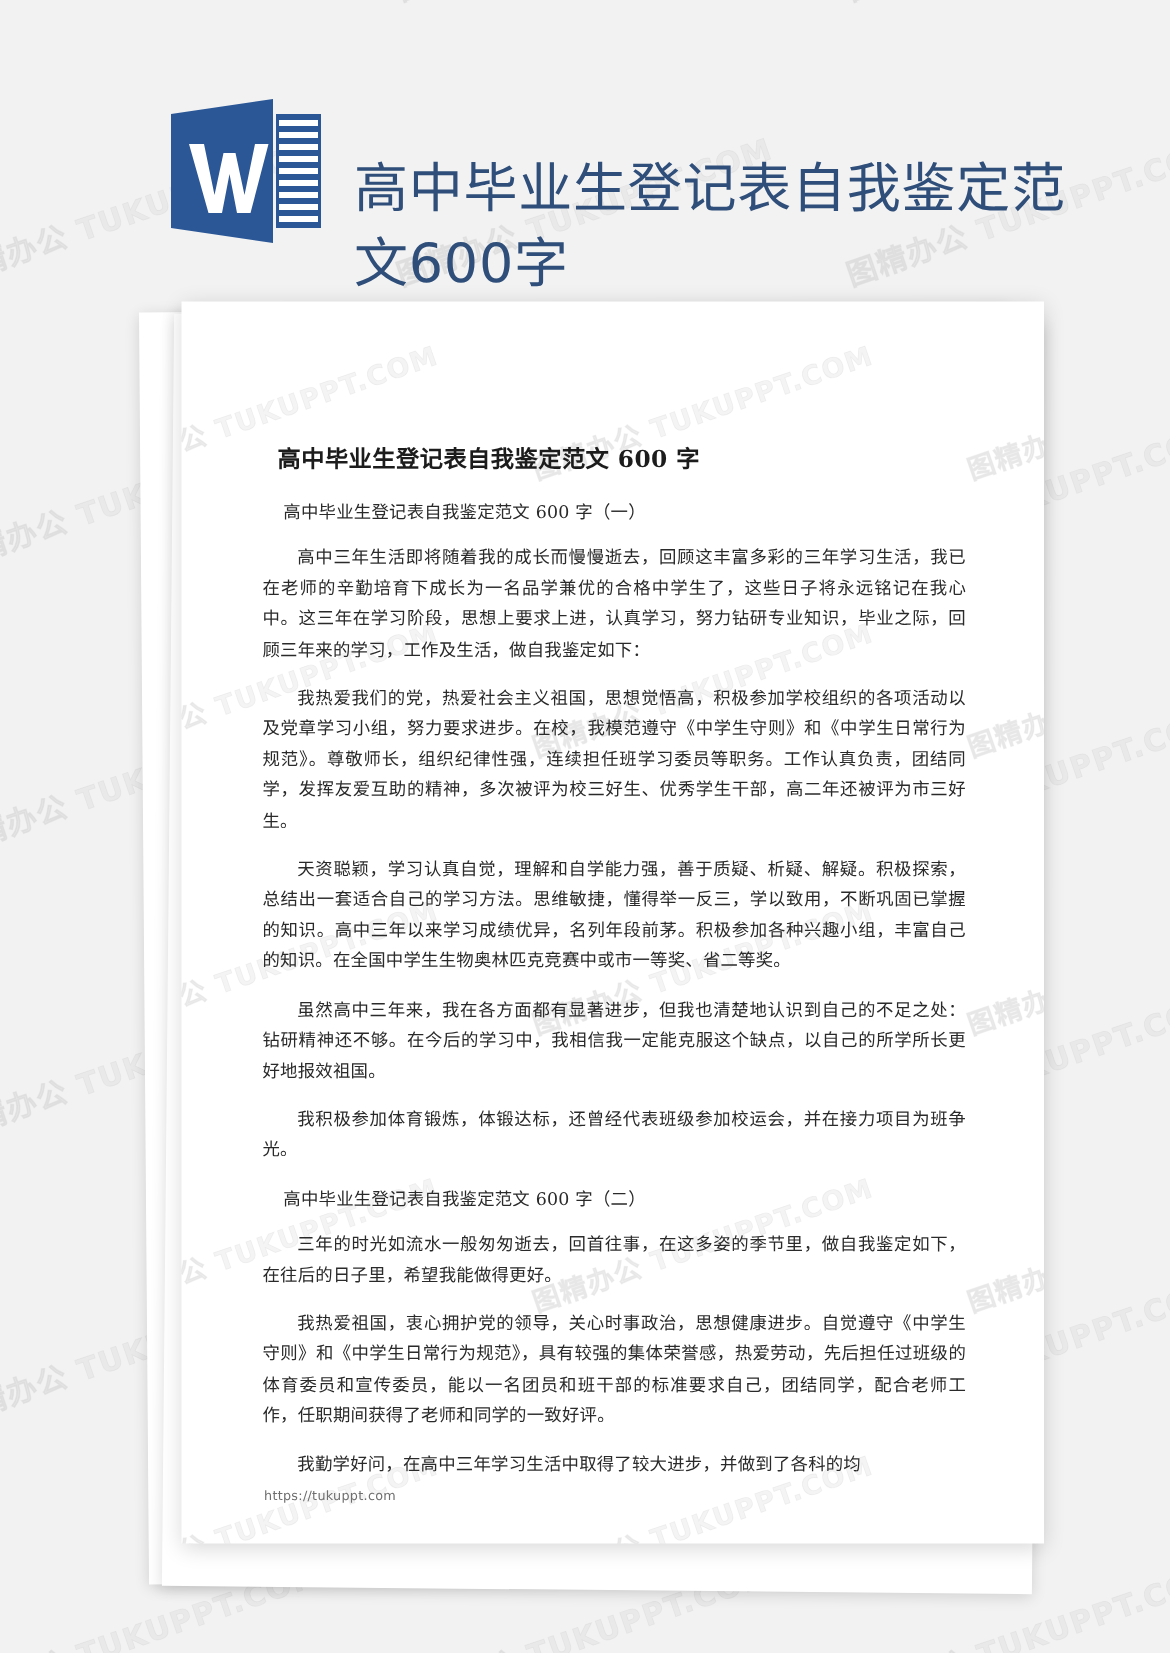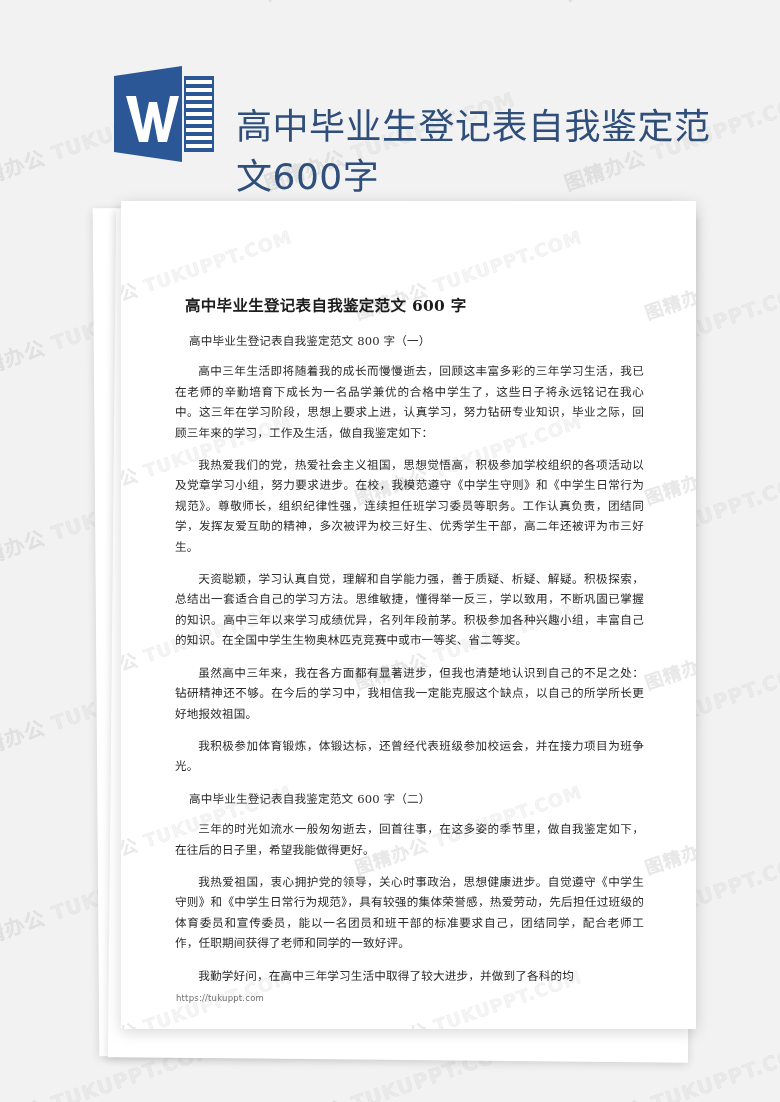--- a/index.html
+++ b/index.html
@@ -236,21 +236,21 @@
         <span class="wm" style="left: 230px; top: 653.8px; font-size: 18px;">图精办公 TUKUPPT.COM</span>
         <span class="wm" style="left: 520px; top: 653.8px; font-size: 18px;">图精办公 TUKUPPT.COM</span>
         <span class="wm" style="left: -60px; top: 838.8px; font-size: 18px;">图精办公 TUKUPPT.COM</span>
         <span class="wm" style="left: 230px; top: 838.8px; font-size: 18px;">图精办公 TUKUPPT.COM</span>
         <span class="wm" style="left: 520px; top: 838.8px; font-size: 18px;">图精办公 TUKUPPT.COM</span>
       </div>
 
     <div id="page-inner">
       <div id="doc-title">高中毕业生登记表自我鉴定范文 600 字</div>
       <div id="paragraph-list">
-          <div class="doc-para subheading">高中毕业生登记表自我鉴定范文 800 字（一）</div>
+          <div class="doc-para subheading">高中毕业生登记表自我鉴定范文 600 字（一）</div>
           <div class="doc-para">高中三年生活即将随着我的成长而慢慢逝去，回顾这丰富多彩的三年学习生活，我已在老师的辛勤培育下成长为一名品学兼优的合格中学生了，这些日子将永远铭记在我心中。这三年在学习阶段，思想上要求上进，认真学习，努力钻研专业知识，毕业之际，回顾三年来的学习，工作及生活，做自我鉴定如下：</div>
           <div class="doc-para">我热爱我们的党，热爱社会主义祖国，思想觉悟高，积极参加学校组织的各项活动以及党章学习小组，努力要求进步。在校，我模范遵守《中学生守则》和《中学生日常行为规范》。尊敬师长，组织纪律性强，连续担任班学习委员等职务。工作认真负责，团结同学，发挥友爱互助的精神，多次被评为校三好生、优秀学生干部，高二年还被评为市三好生。</div>
           <div class="doc-para">天资聪颖，学习认真自觉，理解和自学能力强，善于质疑、析疑、解疑。积极探索，总结出一套适合自己的学习方法。思维敏捷，懂得举一反三，学以致用，不断巩固已掌握的知识。高中三年以来学习成绩优异，名列年段前茅。积极参加各种兴趣小组，丰富自己的知识。在全国中学生生物奥林匹克竞赛中或市一等奖、省二等奖。</div>
           <div class="doc-para">虽然高中三年来，我在各方面都有显著进步，但我也清楚地认识到自己的不足之处：钻研精神还不够。在今后的学习中，我相信我一定能克服这个缺点，以自己的所学所长更好地报效祖国。</div>
           <div class="doc-para">我积极参加体育锻炼，体锻达标，还曾经代表班级参加校运会，并在接力项目为班争光。</div>
           <div class="doc-para subheading">高中毕业生登记表自我鉴定范文 600 字（二）</div>
           <div class="doc-para">三年的时光如流水一般匆匆逝去，回首往事，在这多姿的季节里，做自我鉴定如下，在往后的日子里，希望我能做得更好。</div>
           <div class="doc-para">我热爱祖国，衷心拥护党的领导，关心时事政治，思想健康进步。自觉遵守《中学生守则》和《中学生日常行为规范》，具有较强的集体荣誉感，热爱劳动，先后担任过班级的体育委员和宣传委员，能以一名团员和班干部的标准要求自己，团结同学，配合老师工作，任职期间获得了老师和同学的一致好评。</div>
           <div class="doc-para">我勤学好问，在高中三年学习生活中取得了较大进步，并做到了各科的均</div>
         </div>

